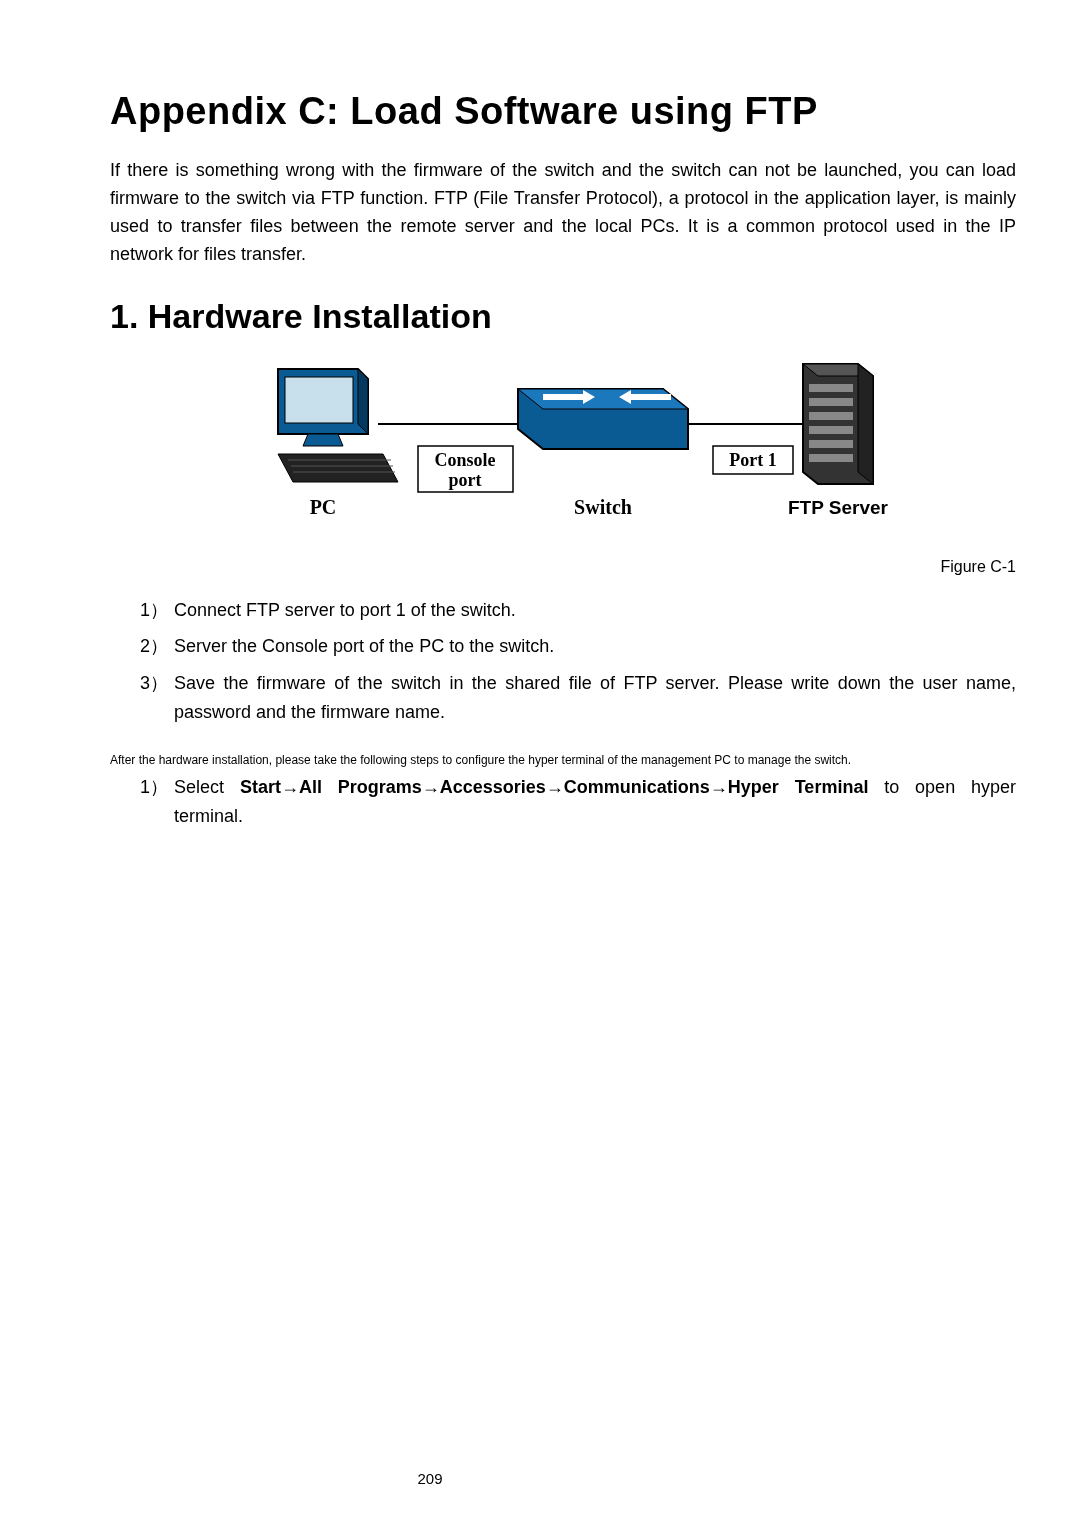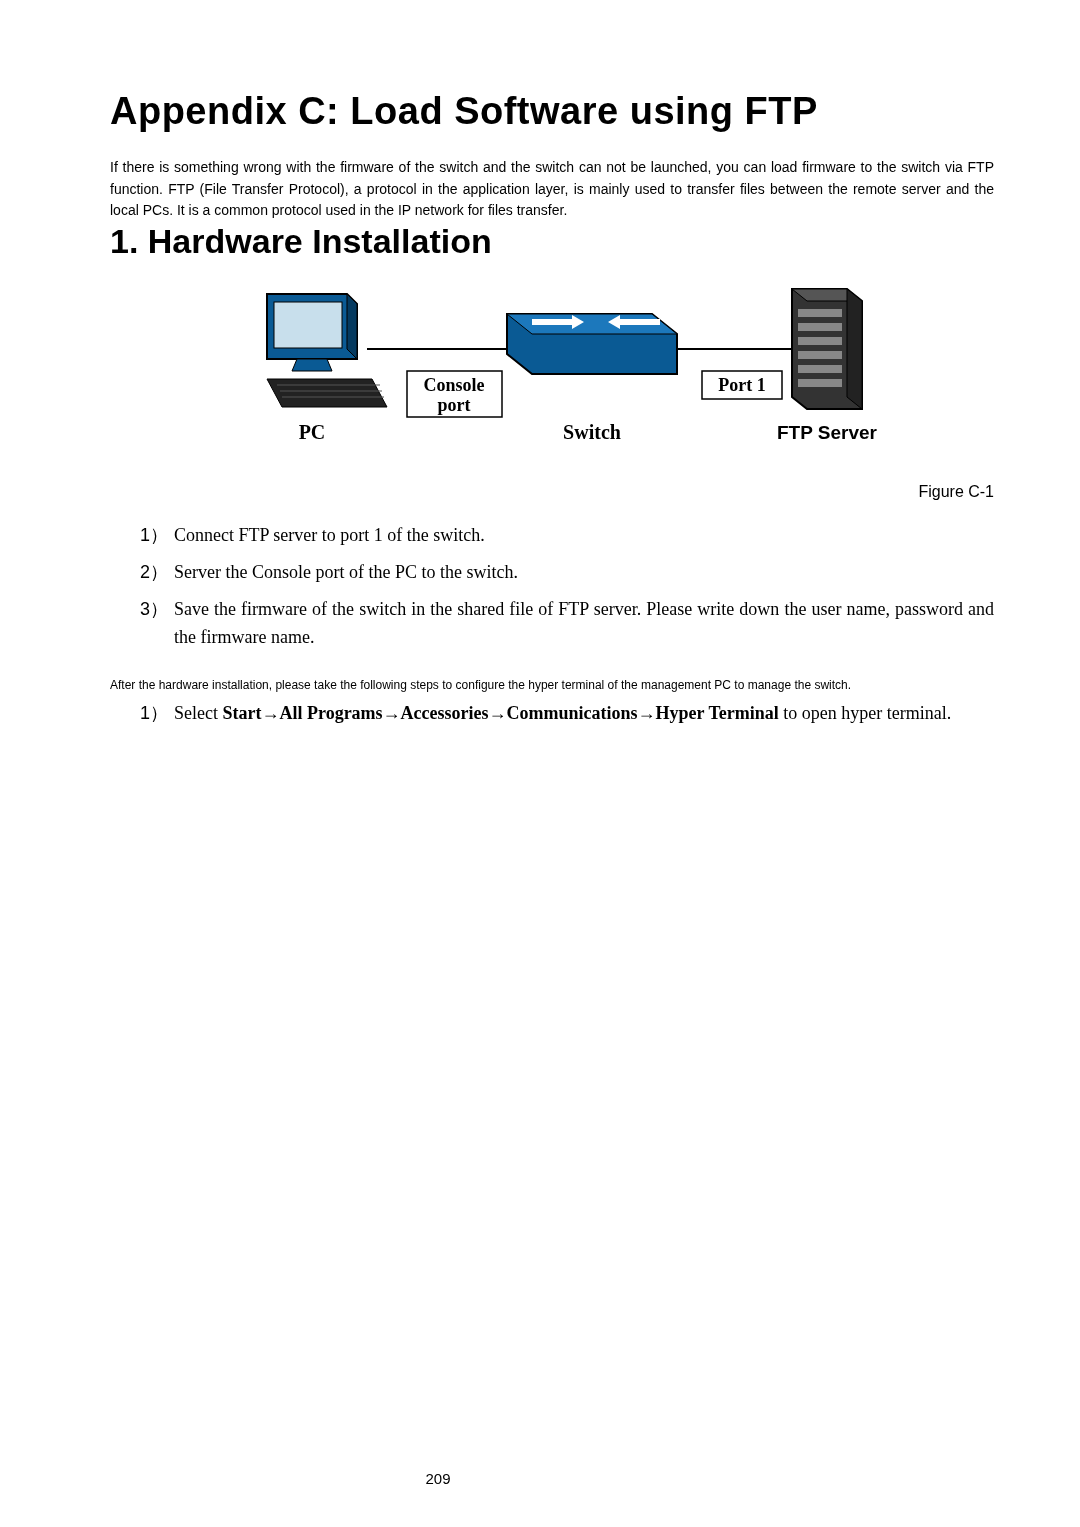--- a/index.html
+++ b/index.html
@@ -1,30 +1,30 @@
 <!DOCTYPE html>
 <html><head>
 <meta charset="utf-8">
 <style>
   * { box-sizing: border-box; margin: 0; padding: 0; }
   html, body { width: 1080px; height: 1527px; background: #fff; font-family: Arial, Helvetica, sans-serif; color: #000; }
-  .page { padding: 90px 86px 40px 110px; }
+  .page { padding: 90px 64px 40px 110px; }
   .title { font-size: 38px; font-weight: bold; margin-bottom: 24px; letter-spacing: 0.5px; }
-  .intro { font-size: 14px; line-height: 1.55; text-align: justify; }
+  .intro { font-size: 18px; line-height: 1.55; text-align: justify; margin-bottom: 28px; }
   .heading { font-size: 34px; font-weight: bold; margin-bottom: 18px; }
   .diagram-wrap { width: 100%; text-align: center; margin-bottom: 10px; }
   .diagram { display: inline-block; }
   .fig-caption { text-align: right; font-size: 16px; margin: 8px 0 20px 0; }
   .steps { margin: 0 0 24px 0; }
   .step { display: flex; align-items: flex-start; font-size: 18px; line-height: 1.6; margin-bottom: 8px; text-align: justify; }
   .step-marker { width: 64px; padding-left: 30px; flex: 0 0 64px; }
-  .step-body { flex: 1; font-family: Liberation Serif, serif; }
+  .step-body { flex: 1; }
   .after-text { font-size: 12px; line-height: 1.55; text-align: justify; margin-bottom: 4px; }
   .bold { font-weight: bold; }
-  .page-num { position: absolute; bottom: 40px; width: 860px; left: 8px; text-align: center; font-size: 15px; }
+  .page-num { position: absolute; bottom: 40px; width: 860px; left: 0; text-align: center; font-size: 15px; }
   
   .diagram svg { display: block; }
 </style>
 </head>
 <body>
 
 <div class="page">
 
   <h1 class="title">Appendix C: Load Software using FTP</h1>
 

